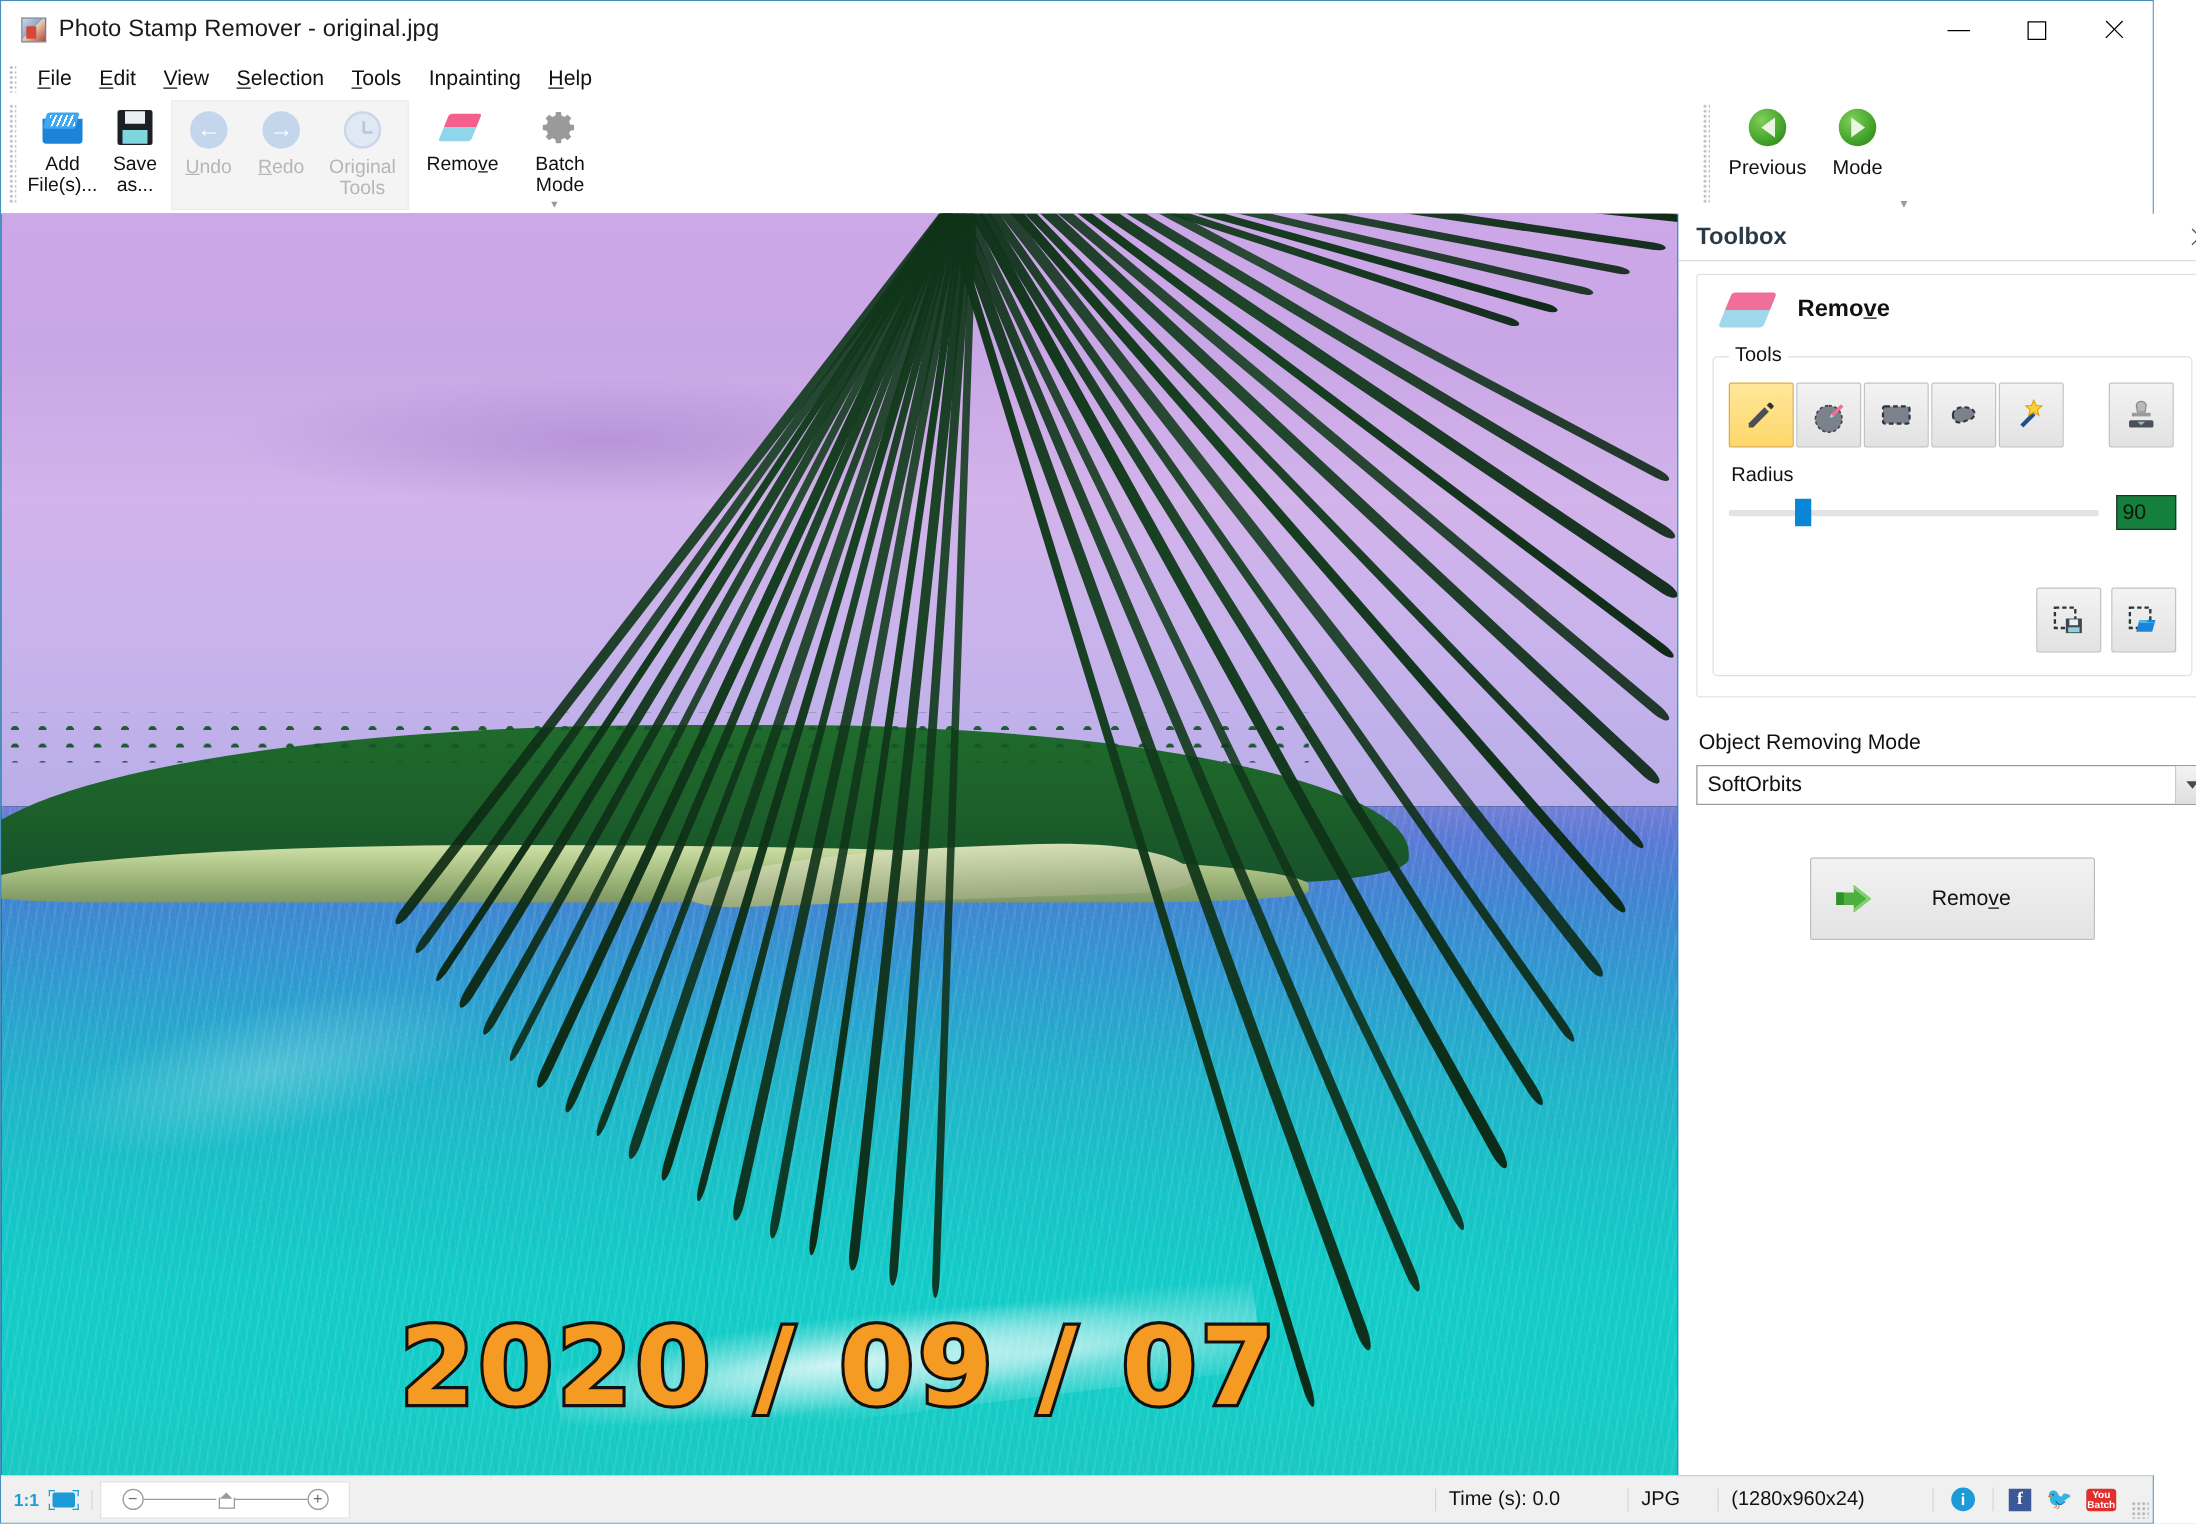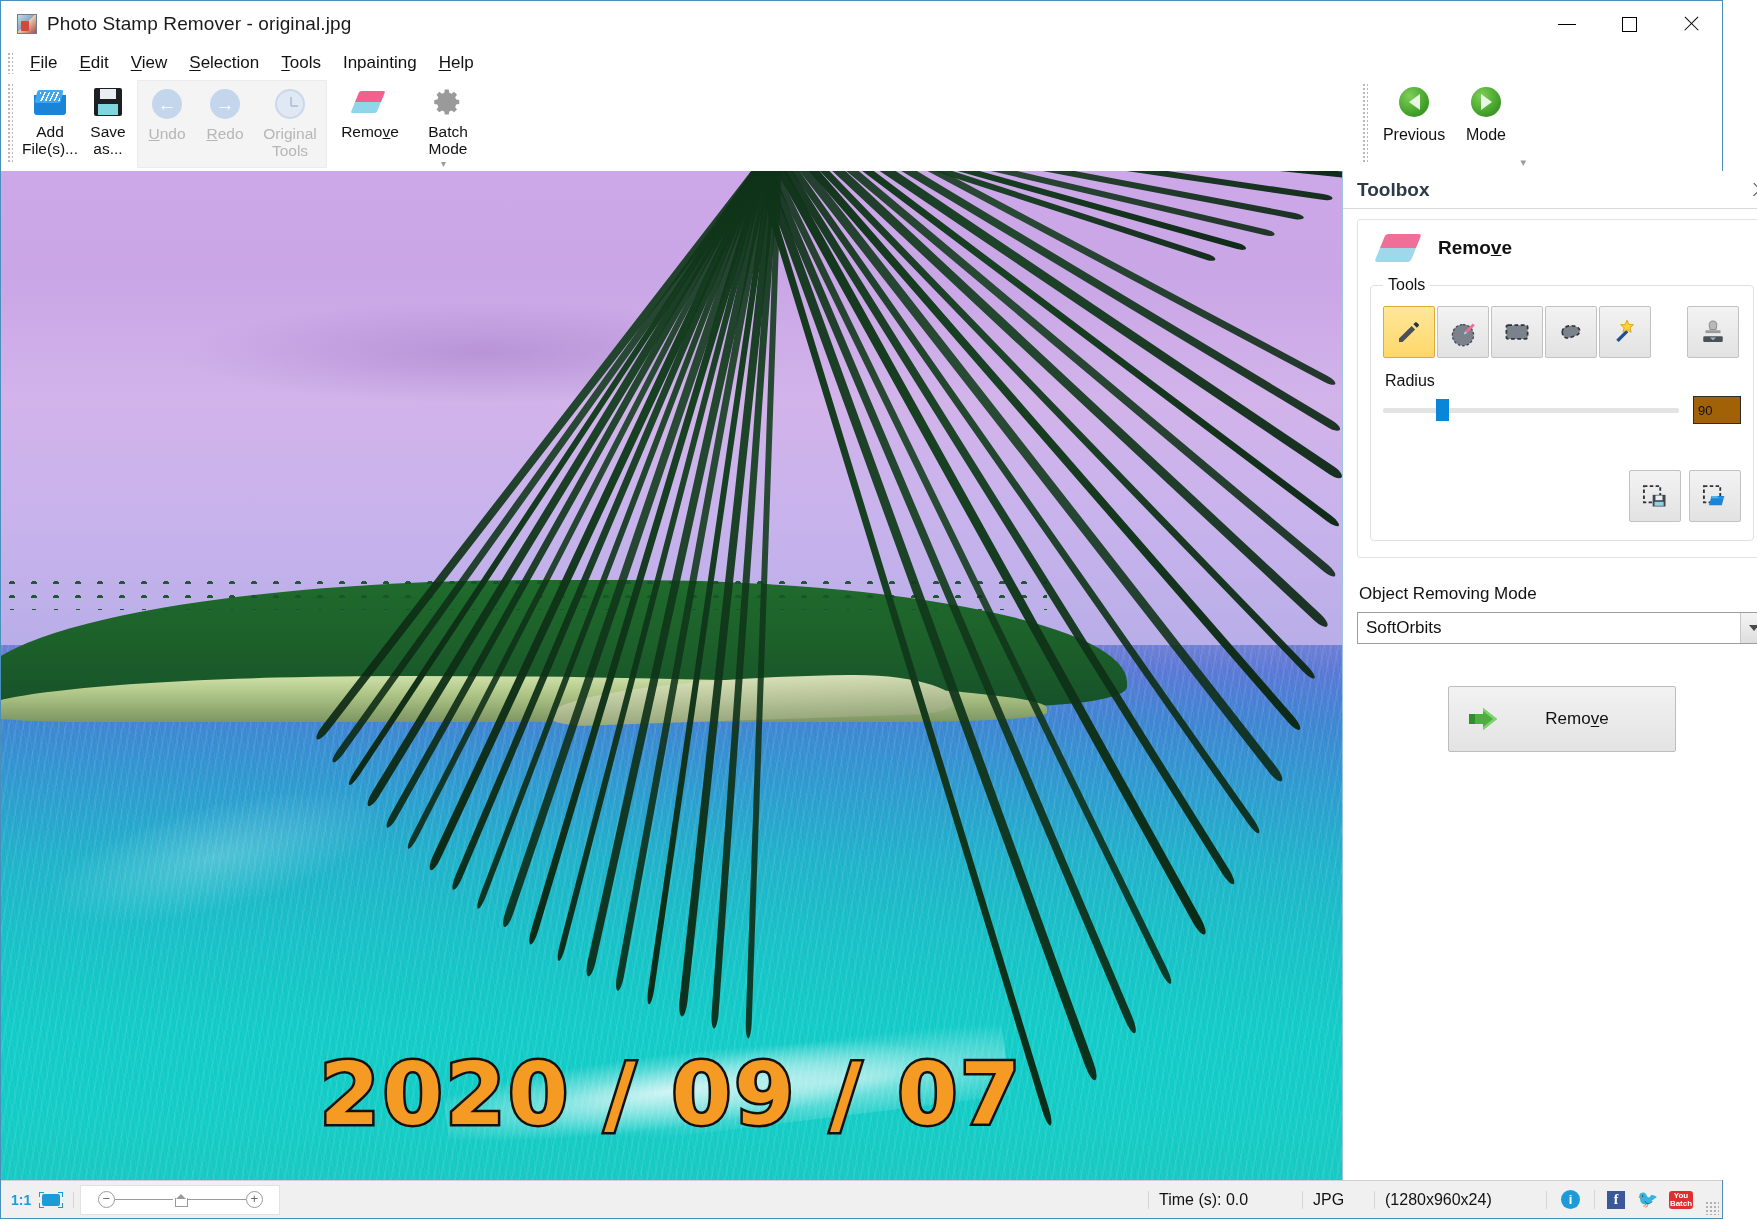--- a/index.html
+++ b/index.html
@@ -252,22 +252,22 @@
   .radius-row { display:flex; align-items:center; gap: 14px; }
   .slider {
     position:relative; flex: 1 1 auto; height: 22px; display:flex; align-items:center;
   }
   .slider-track { width:100%; height: 5px; background: #e3e3e3; border-radius:2px; }
   .slider-thumb {
     position:absolute; left: 18%; top: 0; width: 13px; height: 22px;
     background:#0a86d8; cursor:pointer;
   }
   .radius-box {
-    width: 48px; height: 28px; border: 1px solid #2b2b2b; background:#a16207;
-    font-size: 13px; color:#111; padding: 2px 4px; outline:none;
+    width: 48px; height: 28px; border: 1px solid #2b2b2b; background:#15803d;
+    font-size: 17px; color:#111; padding: 2px 4px; outline:none;
     font-family:"Liberation Sans",sans-serif;
   }
 
   .clear-row { display:flex; align-items:center; margin-top: 46px; }
   .clear-btn {
     width: 186px; height: 48px;
     background: linear-gradient(180deg,#f6f6f6 0%,#e6e6e6 100%);
     border: 1px solid #bdbdbd; border-radius:2px;
     font-size: 17px; color:#111; cursor:default;
     font-family:"Liberation Sans",sans-serif;

